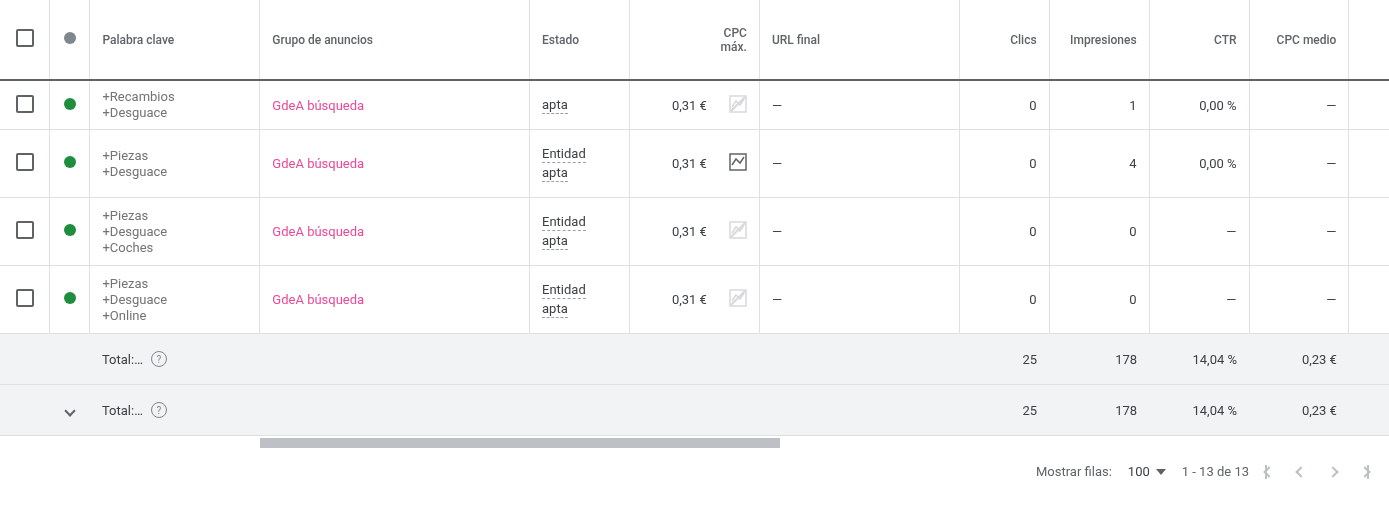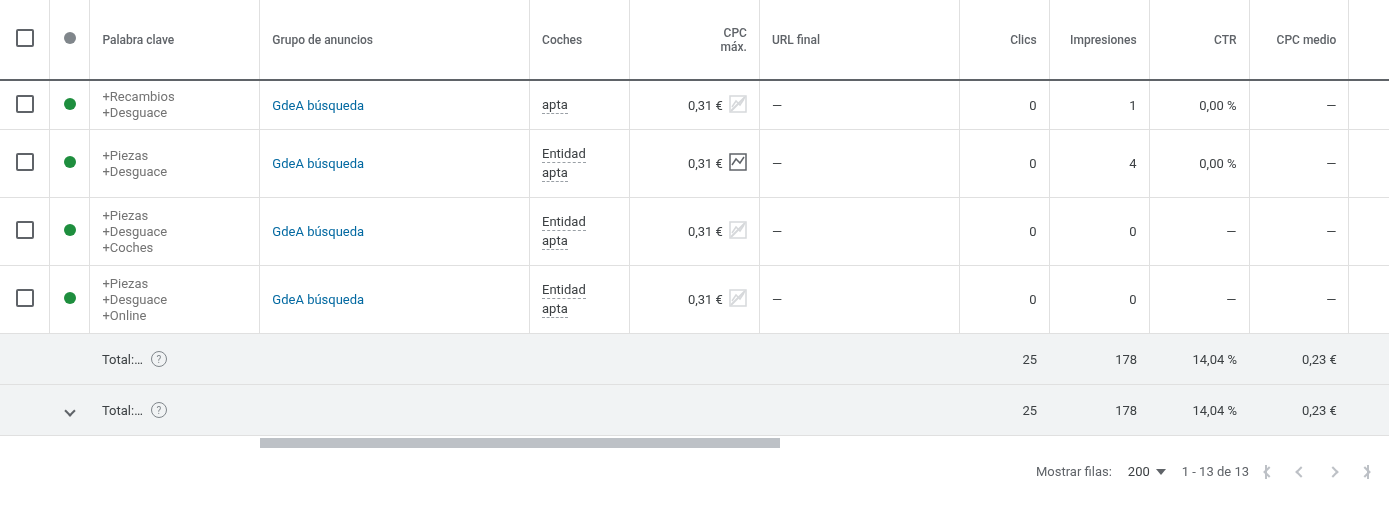--- a/index.html
+++ b/index.html
@@ -40,24 +40,24 @@
       display: inline-block;
       cursor: pointer;
     }
     .dot {
       width: 12px; height: 12px;
       border-radius: 50%;
       display: inline-block;
     }
     .dot.gray { background: #80868b; }
     .dot.green { background: #1e8e3e; }
-    .link { color: #0369a1; cursor: pointer; }
+    .link { color: #ec4899; cursor: pointer; }
     .kw-line { line-height: 16px; color: #737373; }
     .status-line { border-bottom: 1px dashed #9aa0a6; display: inline-block; line-height: 17px; margin-bottom:1px;}
-    .cpc-wrap { display: inline-flex; align-items: center; gap: 6px; justify-content: flex-end; }
+    .cpc-wrap { display: inline-flex; align-items: center; gap: 22px; justify-content: flex-end; }
     .chart-icon svg { width: 18px; height: 18px; }
     .chart-icon.muted svg { opacity: 0.4; }
     .total-row { background: #f1f3f4; border-bottom: 1px solid #e0e0e0; height: 51px; }
     .total-row .td { border-left: none; }
     .total-label { display: inline-flex; align-items: center; gap: 8px; color: #3c4043; }
     .help-circle {
       width: 16px; height: 16px;
       border: 1.5px solid #80868b;
       border-radius: 50%;
       display: inline-flex;
@@ -136,21 +136,21 @@
   <thead>
     <tr class="thead-row">
       <th class="th col-cb">
         <span class="checkbox"></span>
       </th>
       <th class="th col-dot">
         <span class="dot gray"></span>
       </th>
       <th class="th col-kw">Palabra clave</th>
       <th class="th col-group">Grupo de anuncios</th>
-      <th class="th col-status">Coches</th>
+      <th class="th col-status">Estado</th>
       <th class="th col-cpc num">
         <div>CPC</div>
         <div>máx.</div>
       </th>
       <th class="th col-url">URL final</th>
       <th class="th col-clics num">Clics</th>
       <th class="th col-impr num">Impresiones</th>
       <th class="th col-ctr num">CTR</th>
       <th class="th col-cpcmed num">CPC medio</th>
       <th class="th col-extra"></th>
@@ -302,21 +302,21 @@
     </tbody>
 </table>
 
 <div class="scrollbar">
   <div class="scrollbar-thumb"></div>
 </div>
 
 <div class="footer">
   <span>Mostrar filas:</span>
   <span class="rows-sel">
-    <span>200</span>
+    <span>100</span>
     <span class="dropdown-tri"></span>
   </span>
   <span>1 - 13 de 13</span>
   <span class="pager-icons">
     <span class="pager-btn pager-first">
       <span class="pg-bar"></span>
         <span class="pg-chev left" style="margin-left:-2px;"></span>
     </span>
     <span class="pager-btn">
       <span class="pg-chev left"></span>

